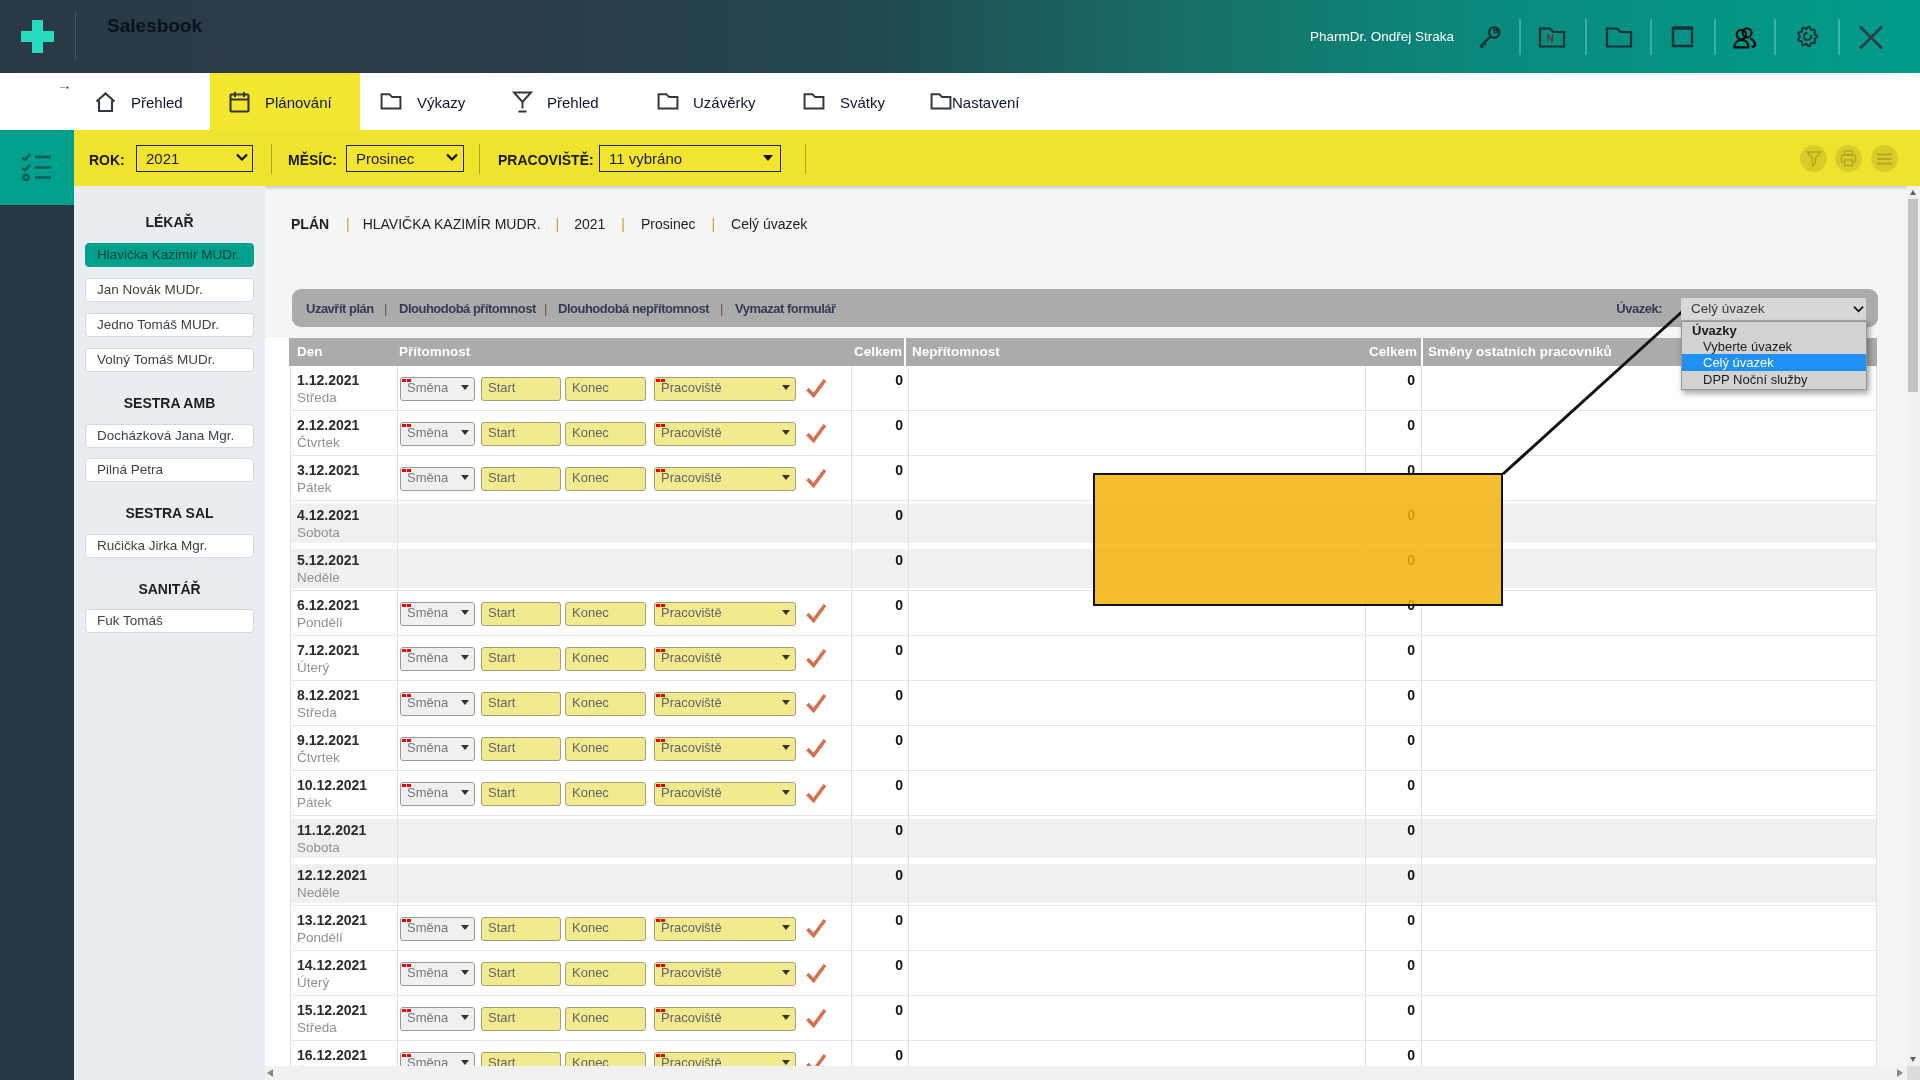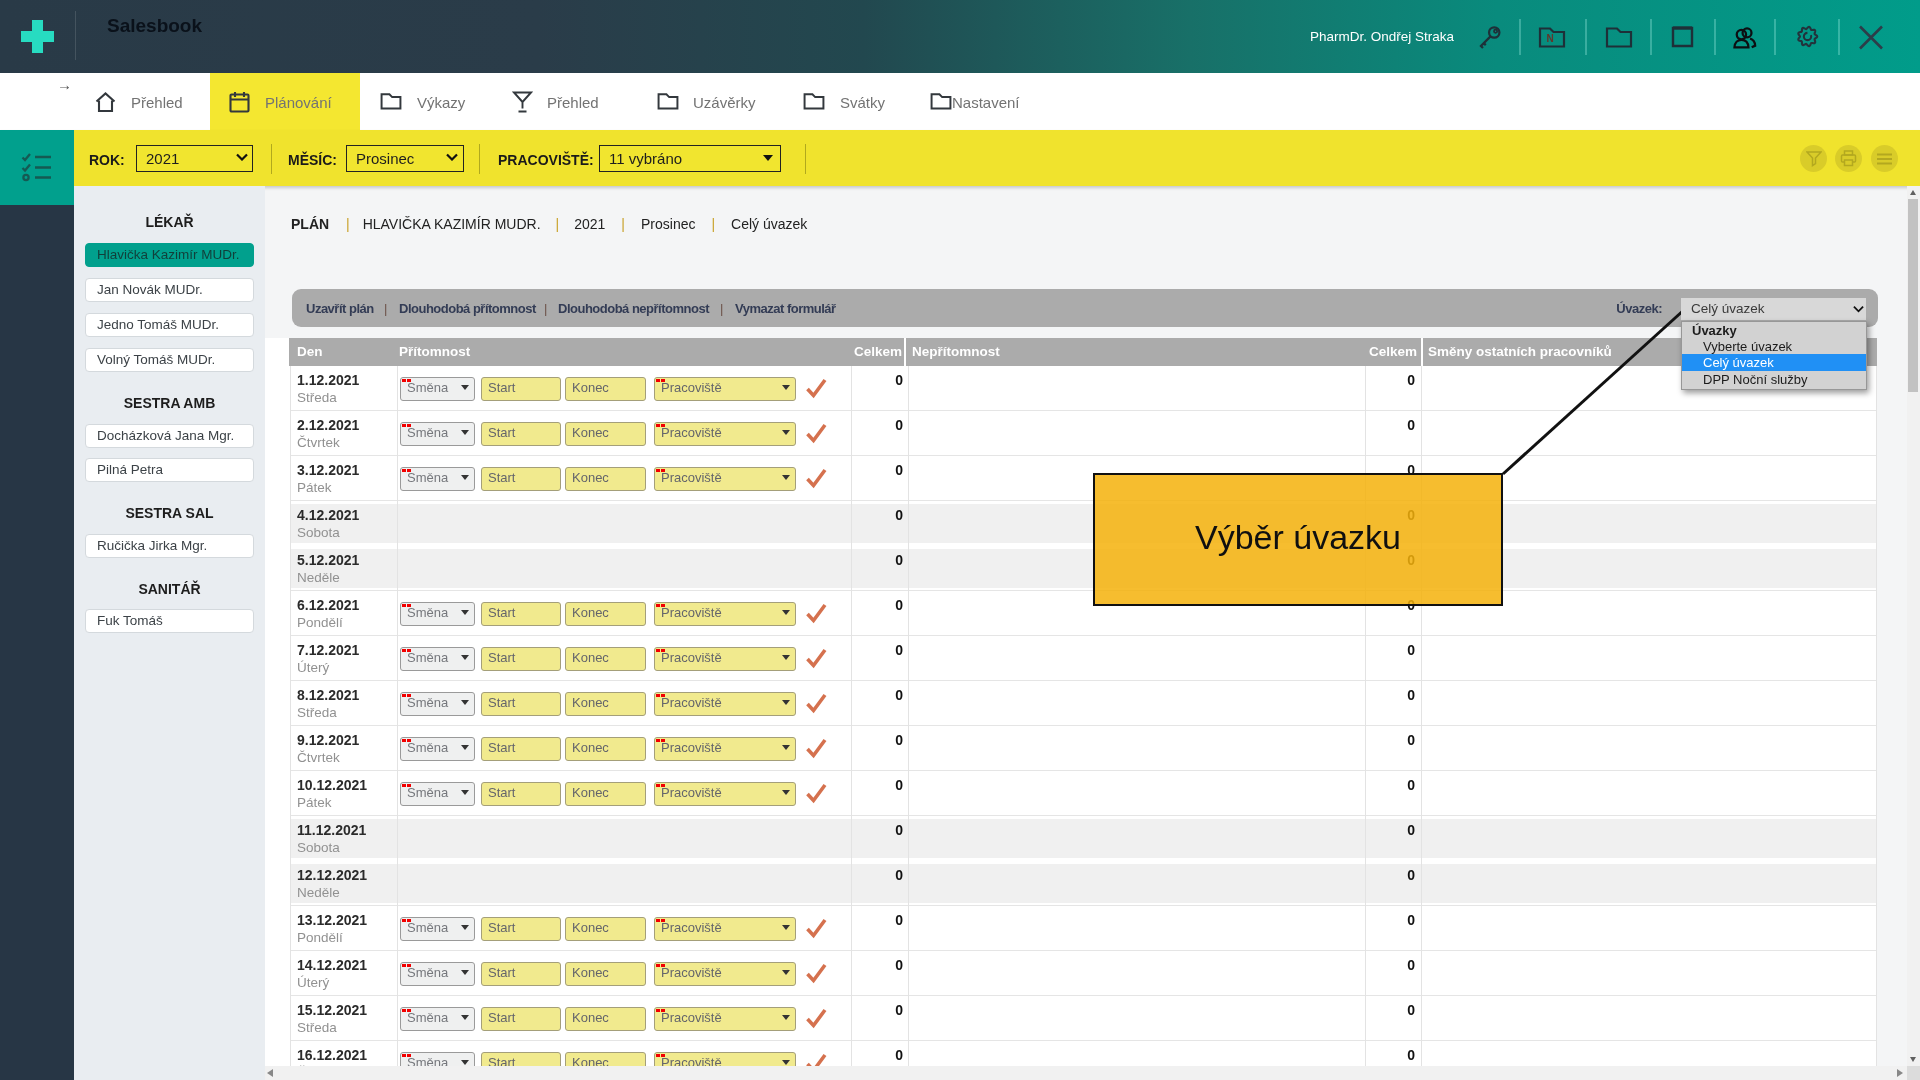--- a/index.html
+++ b/index.html
@@ -9,21 +9,21 @@
 .dy{position:absolute;left:297px;font-size:13.5px;color:#919191;}
 .z1{position:absolute;left:843px;width:60px;text-align:right;font-size:14px;font-weight:bold;color:#111;}
 .z2{position:absolute;left:1355px;width:60px;text-align:right;font-size:14px;font-weight:bold;color:#111;}
 .fld{position:absolute;height:24px;border:1.5px solid;border-radius:3px;}
 .ftx{position:absolute;left:6px;top:2px;font-size:13px;}
 .tri{position:absolute;right:5px;top:7px;width:0;height:0;border-left:4.5px solid transparent;border-right:4.5px solid transparent;border-top:5.5px solid #333;}
 .rm{position:absolute;left:1px;top:1px;width:4px;height:3px;background:#f20000;box-shadow:5px 0 0 #f20000;}
 .chk{position:absolute;}
 .hsep{position:absolute;top:19px;width:1.5px;height:36px;background:rgba(190,255,245,0.28);}
 .hico{position:absolute;top:24px;}
-.navtx{position:absolute;top:94px;font-size:15px;color:#737373;}
+.navtx{position:absolute;top:94px;font-size:15px;color:#0f172a;}
 .navico{position:absolute;top:91px;}
 .grp{position:absolute;left:74px;width:191px;text-align:center;font-size:14px;font-weight:bold;color:#1d1d1d;}
 .sbtn{position:absolute;left:85px;width:169px;height:24px;background:#fff;border:1px solid #d4d9dd;border-radius:4px;font-size:13.5px;color:#3c4247;line-height:22px;padding-left:11px;}
 .ylbl{position:absolute;top:152px;font-size:14px;font-weight:bold;color:#1a1a1a;}
 .ysel{position:absolute;top:145px;height:27px;background:#f1e52f;border:1px solid #222;font-size:15px;color:#1e1e1e;line-height:25px;padding-left:9px;}
 .ydiv{position:absolute;top:144px;width:1px;height:30px;background:rgba(60,60,0,0.35);}
 .crc{position:absolute;top:145px;width:27px;height:27px;border-radius:50%;background:#d9cc29;}
 .tbtx{position:absolute;top:301px;font-size:13px;font-weight:bold;color:#333c55;letter-spacing:-0.5px;}
 .tbsep{position:absolute;top:301px;font-size:13px;color:#6b5147;}
 .thtx{position:absolute;top:344px;font-size:13.5px;font-weight:bold;color:#fff;}
@@ -554,21 +554,20 @@
     <div style="position:absolute;left:1365px;top:366px;width:1px;height:700px;background:#e3e3e3;"></div>
     <div style="position:absolute;left:1421px;top:366px;width:1px;height:700px;background:#e3e3e3;"></div>
     <div style="position:absolute;left:1876px;top:366px;width:1px;height:700px;background:#e3e3e3;"></div>
 
 <div class="abs" style="left:265px;top:1066px;width:1655px;height:14px;background:#f1f1f1;"></div>
 
 <svg class="abs" style="left:0;top:0;pointer-events:none" width="1920" height="1080" viewBox="0 0 1920 1080">
       <path d="M1503 474 L1685 309" stroke="#111" stroke-width="3" fill="none"></path>
     </svg>
 <div class="abs" style="left:1093px;top:473px;width:410px;height:133px;background:rgba(245,177,10,0.85);border:2.5px solid #111;"></div>
-<div class="abs" style="left:1093px;top:518px;width:410px;text-align:center;font-size:34px;color:#101010;">Výběr úvazku</div>
 
 <div class="abs" style="left:1681px;top:298px;width:185px;height:22px;background:#d8d8d8;"></div>
 <div class="abs" style="left:1691px;top:301px;font-size:13.5px;color:#3a3a3a;">Celý úvazek</div>
 <svg class="abs" style="left:1853px;top:305px" width="11" height="8" viewBox="0 0 12 8" fill="none" stroke="#111" stroke-width="2">
       <path d="M1 1.5 L6 6.5 L11 1.5"></path>
     </svg>
 <div class="abs" style="left:1681px;top:321px;width:186px;height:69px;background:#d2d2d2;border:1px solid #979797;box-shadow:2px 3px 6px rgba(0,0,0,0.4);"></div>
 <div class="mi" style="left:1692px;top:322px;font-weight:bold;">Úvazky</div>
 <div class="mi" style="left:1703px;top:338px;">Vyberte úvazek</div>
 <div class="abs" style="left:1682px;top:354px;width:184px;height:17px;background:#2090f5;"></div>

